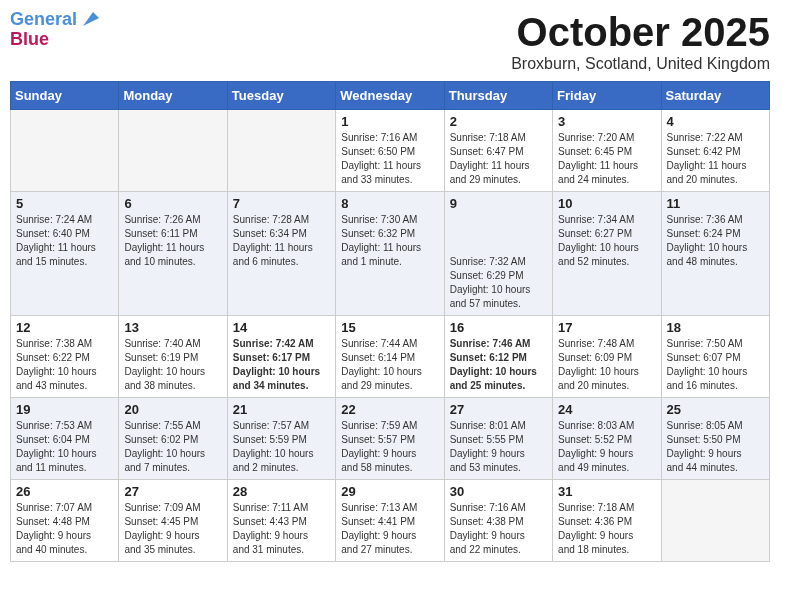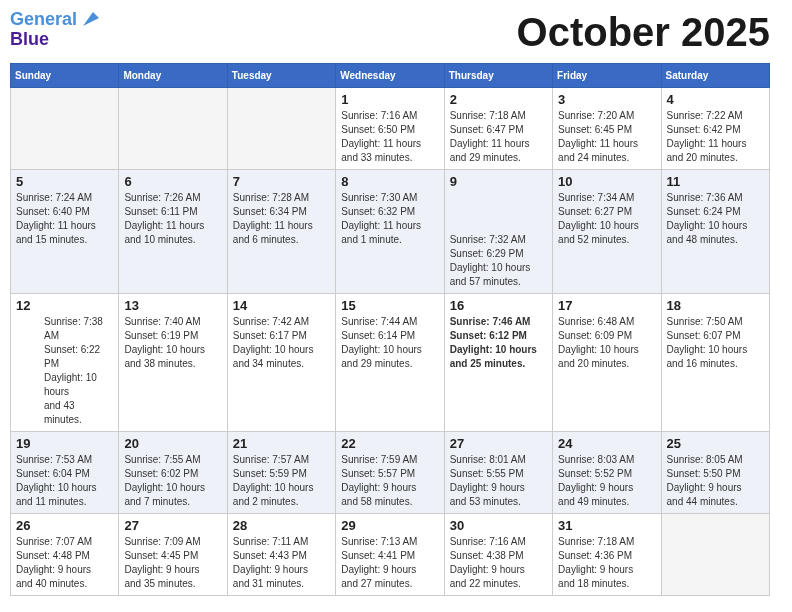--- a/index.html
+++ b/index.html
@@ -47,21 +47,21 @@
       color: #333;
     }
     .calendar {
       width: 100%;
       border-collapse: collapse;
       border: 1px solid #ccc;
     }
     .calendar th {
       background: #3a6bc4;
       color: #fff;
-      font-size: 10px;
+      font-size: 13px;
       font-weight: bold;
       padding: 6px 4px;
       text-align: left;
       border: 1px solid #3060b0;
     }
     .calendar td {
       vertical-align: top;
       padding: 4px 5px;
       font-size: 10.5px;
       color: #222;
@@ -96,25 +96,26 @@
     <div class="logo">
       <div style="display:flex;flex-direction:column;align-items:flex-start;">
         <div style="display:flex;align-items:center;">
           <span class="logo-text">
             <span>General</span>
           </span>
           <svg width="22" height="22" viewBox="0 0 22 22" style="margin-left:2px;margin-top:-2px;">
             <polygon points="4,18 14,4 20,10" fill="#4a90d9"></polygon>
           </svg>
         </div>
-        <span class="logo-text" style="color:#4c1d95;">Blue</span>
+        <span class="logo-text" style="color:#be185d;">Blue</span>
       </div>
     </div>
     <div class="title-area">
       <div class="month-title">October 2025</div>
+      <div class="location">Broxburn, Scotland, United Kingdom</div>
     </div>
   </div>
 
   <table class="calendar">
     <thead>
       <tr>
         <th>Sunday</th>
         <th>Monday</th>
         <th>Tuesday</th>
         <th>Wednesday</th>
@@ -204,56 +205,56 @@
             <div class="day-num">11</div>
             <div class="day-info" style="white-space: pre-line;">Sunrise: 7:36 AM
 Sunset: 6:24 PM
 Daylight: 10 hours
 and 48 minutes.</div>
           </td>
         </tr>
         <tr>
           <td>
             <div class="day-num">12</div>
-            <div class="day-info" style="white-space: pre-line; margin-left: 28px;">Sunrise: 7:38 AM
+            <div class="day-info" style="white-space: pre-line;">Sunrise: 7:38 AM
 Sunset: 6:22 PM
 Daylight: 10 hours
 and 43 minutes.</div>
           </td>
           <td>
             <div class="day-num">13</div>
             <div class="day-info" style="white-space: pre-line;">Sunrise: 7:40 AM
 Sunset: 6:19 PM
 Daylight: 10 hours
 and 38 minutes.</div>
           </td>
           <td>
             <div class="day-num">14</div>
-            <div class="day-info" style="white-space: pre-line;">Sunrise: 7:42 AM
+            <div class="day-info" style="white-space: pre-line; font-weight: bold;">Sunrise: 7:42 AM
 Sunset: 6:17 PM
 Daylight: 10 hours
 and 34 minutes.</div>
           </td>
           <td>
             <div class="day-num">15</div>
             <div class="day-info" style="white-space: pre-line;">Sunrise: 7:44 AM
 Sunset: 6:14 PM
 Daylight: 10 hours
 and 29 minutes.</div>
           </td>
           <td>
             <div class="day-num">16</div>
             <div class="day-info" style="white-space: pre-line; font-weight: bold;">Sunrise: 7:46 AM
 Sunset: 6:12 PM
 Daylight: 10 hours
 and 25 minutes.</div>
           </td>
           <td>
             <div class="day-num">17</div>
-            <div class="day-info" style="white-space: pre-line;">Sunrise: 6:48 AM
+            <div class="day-info" style="white-space: pre-line;">Sunrise: 7:48 AM
 Sunset: 6:09 PM
 Daylight: 10 hours
 and 20 minutes.</div>
           </td>
           <td>
             <div class="day-num">18</div>
             <div class="day-info" style="white-space: pre-line;">Sunrise: 7:50 AM
 Sunset: 6:07 PM
 Daylight: 10 hours
 and 16 minutes.</div>

